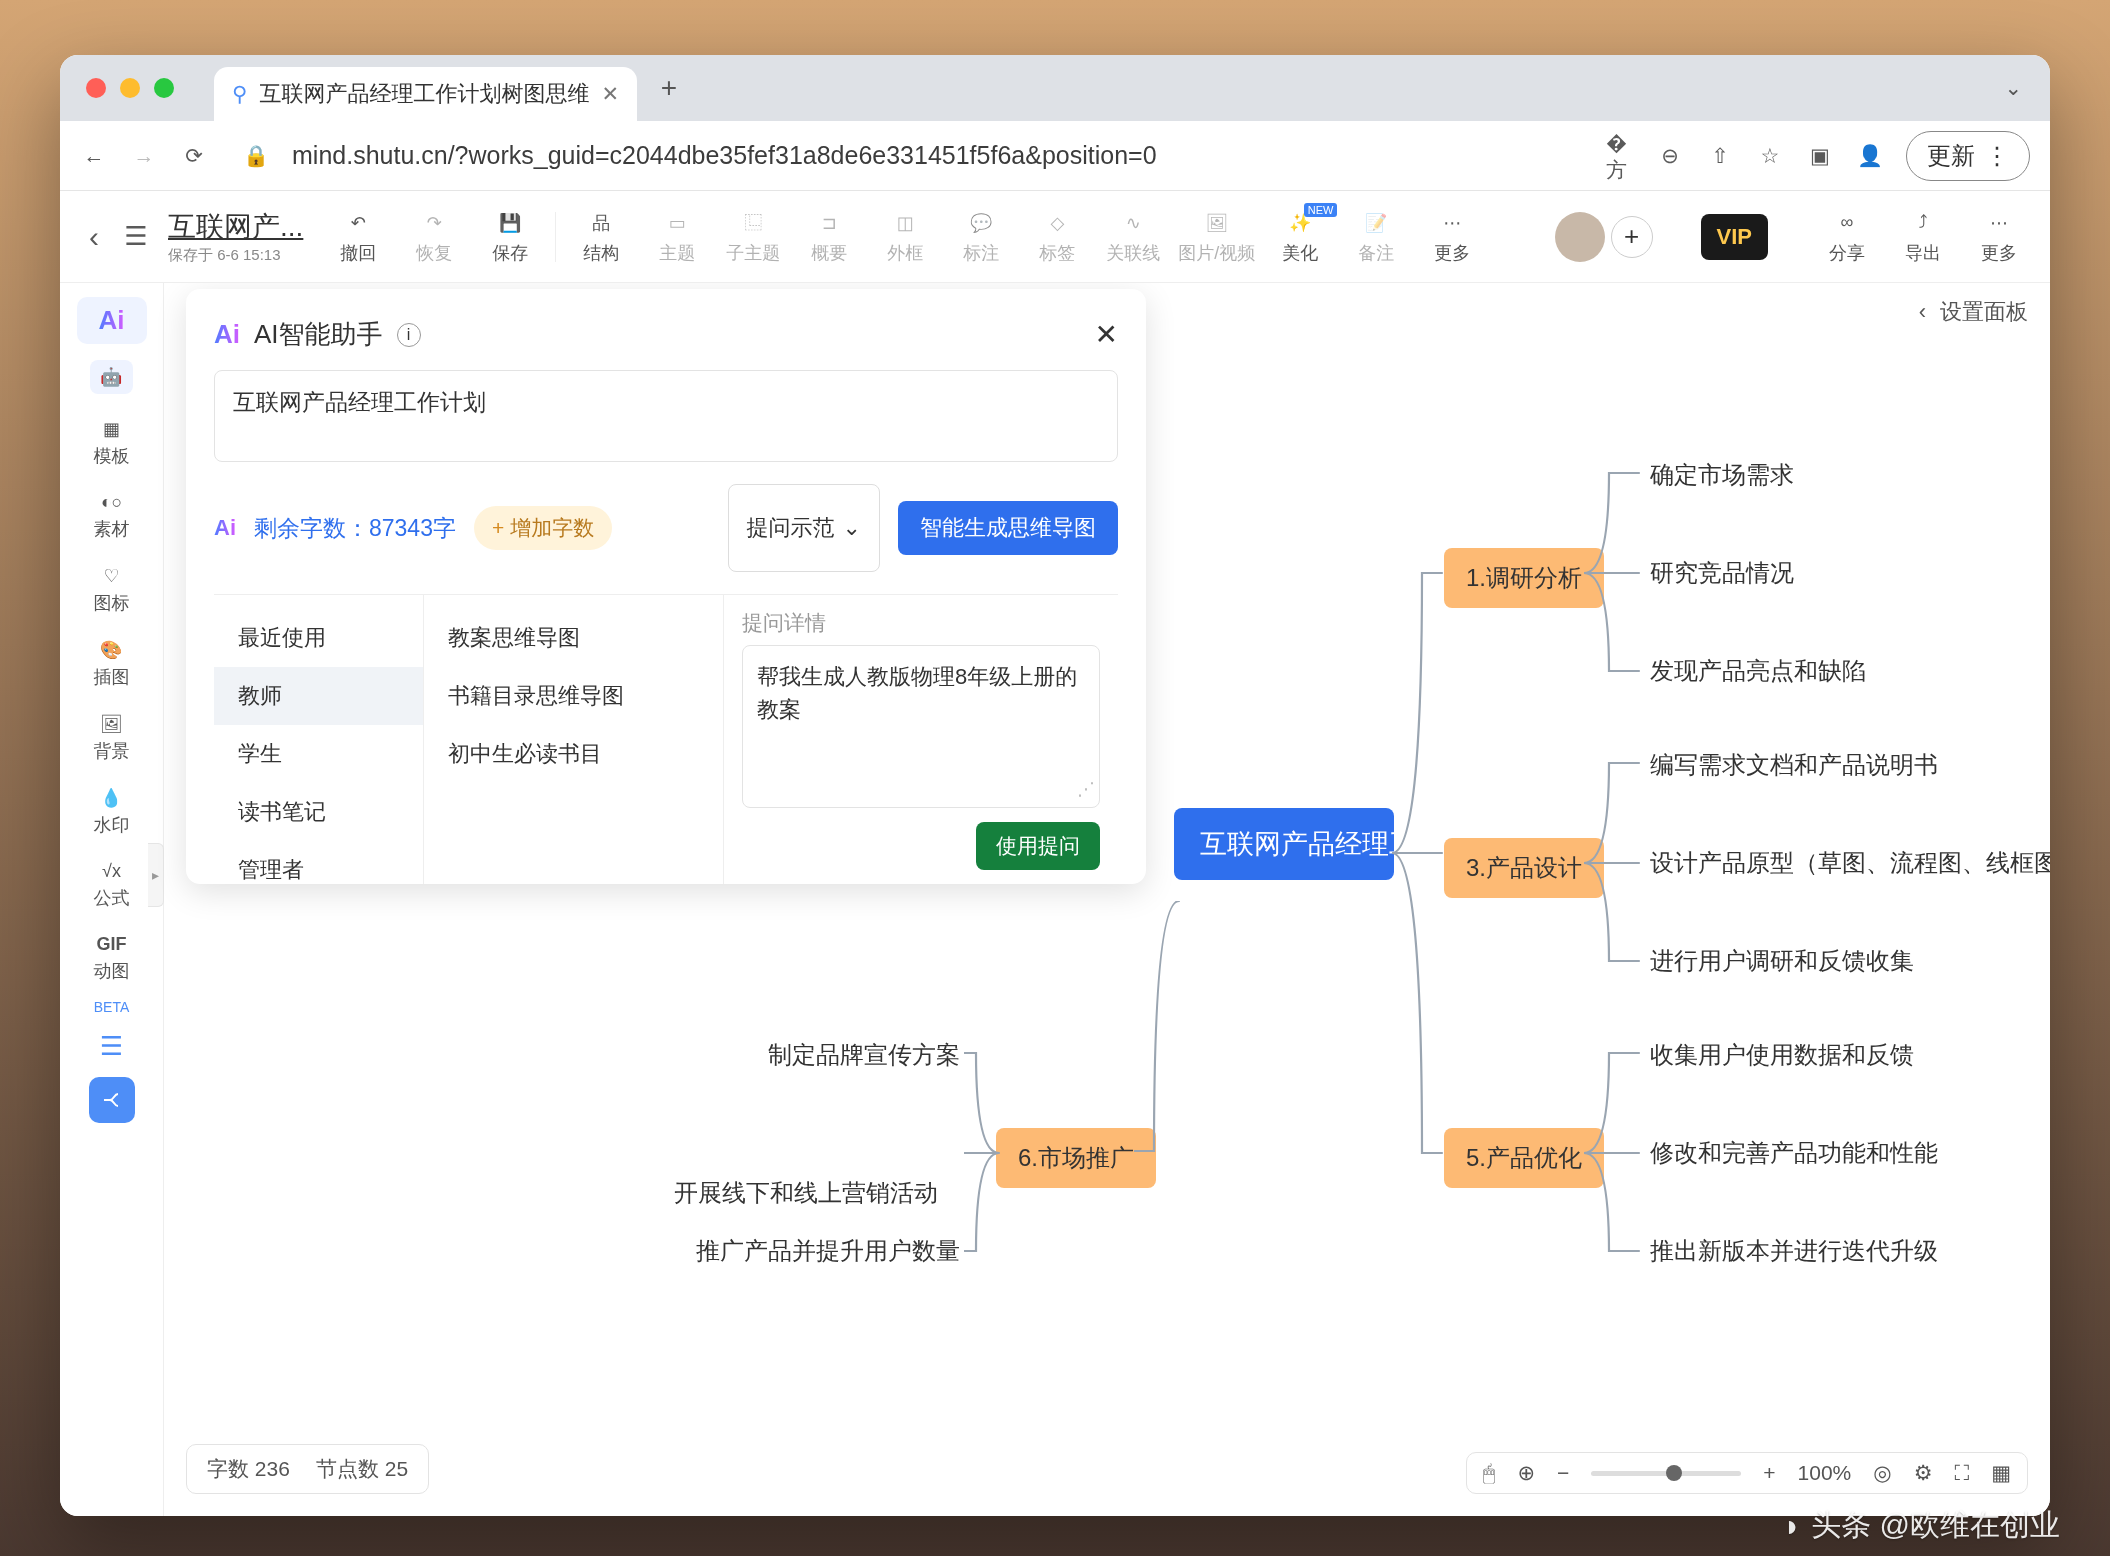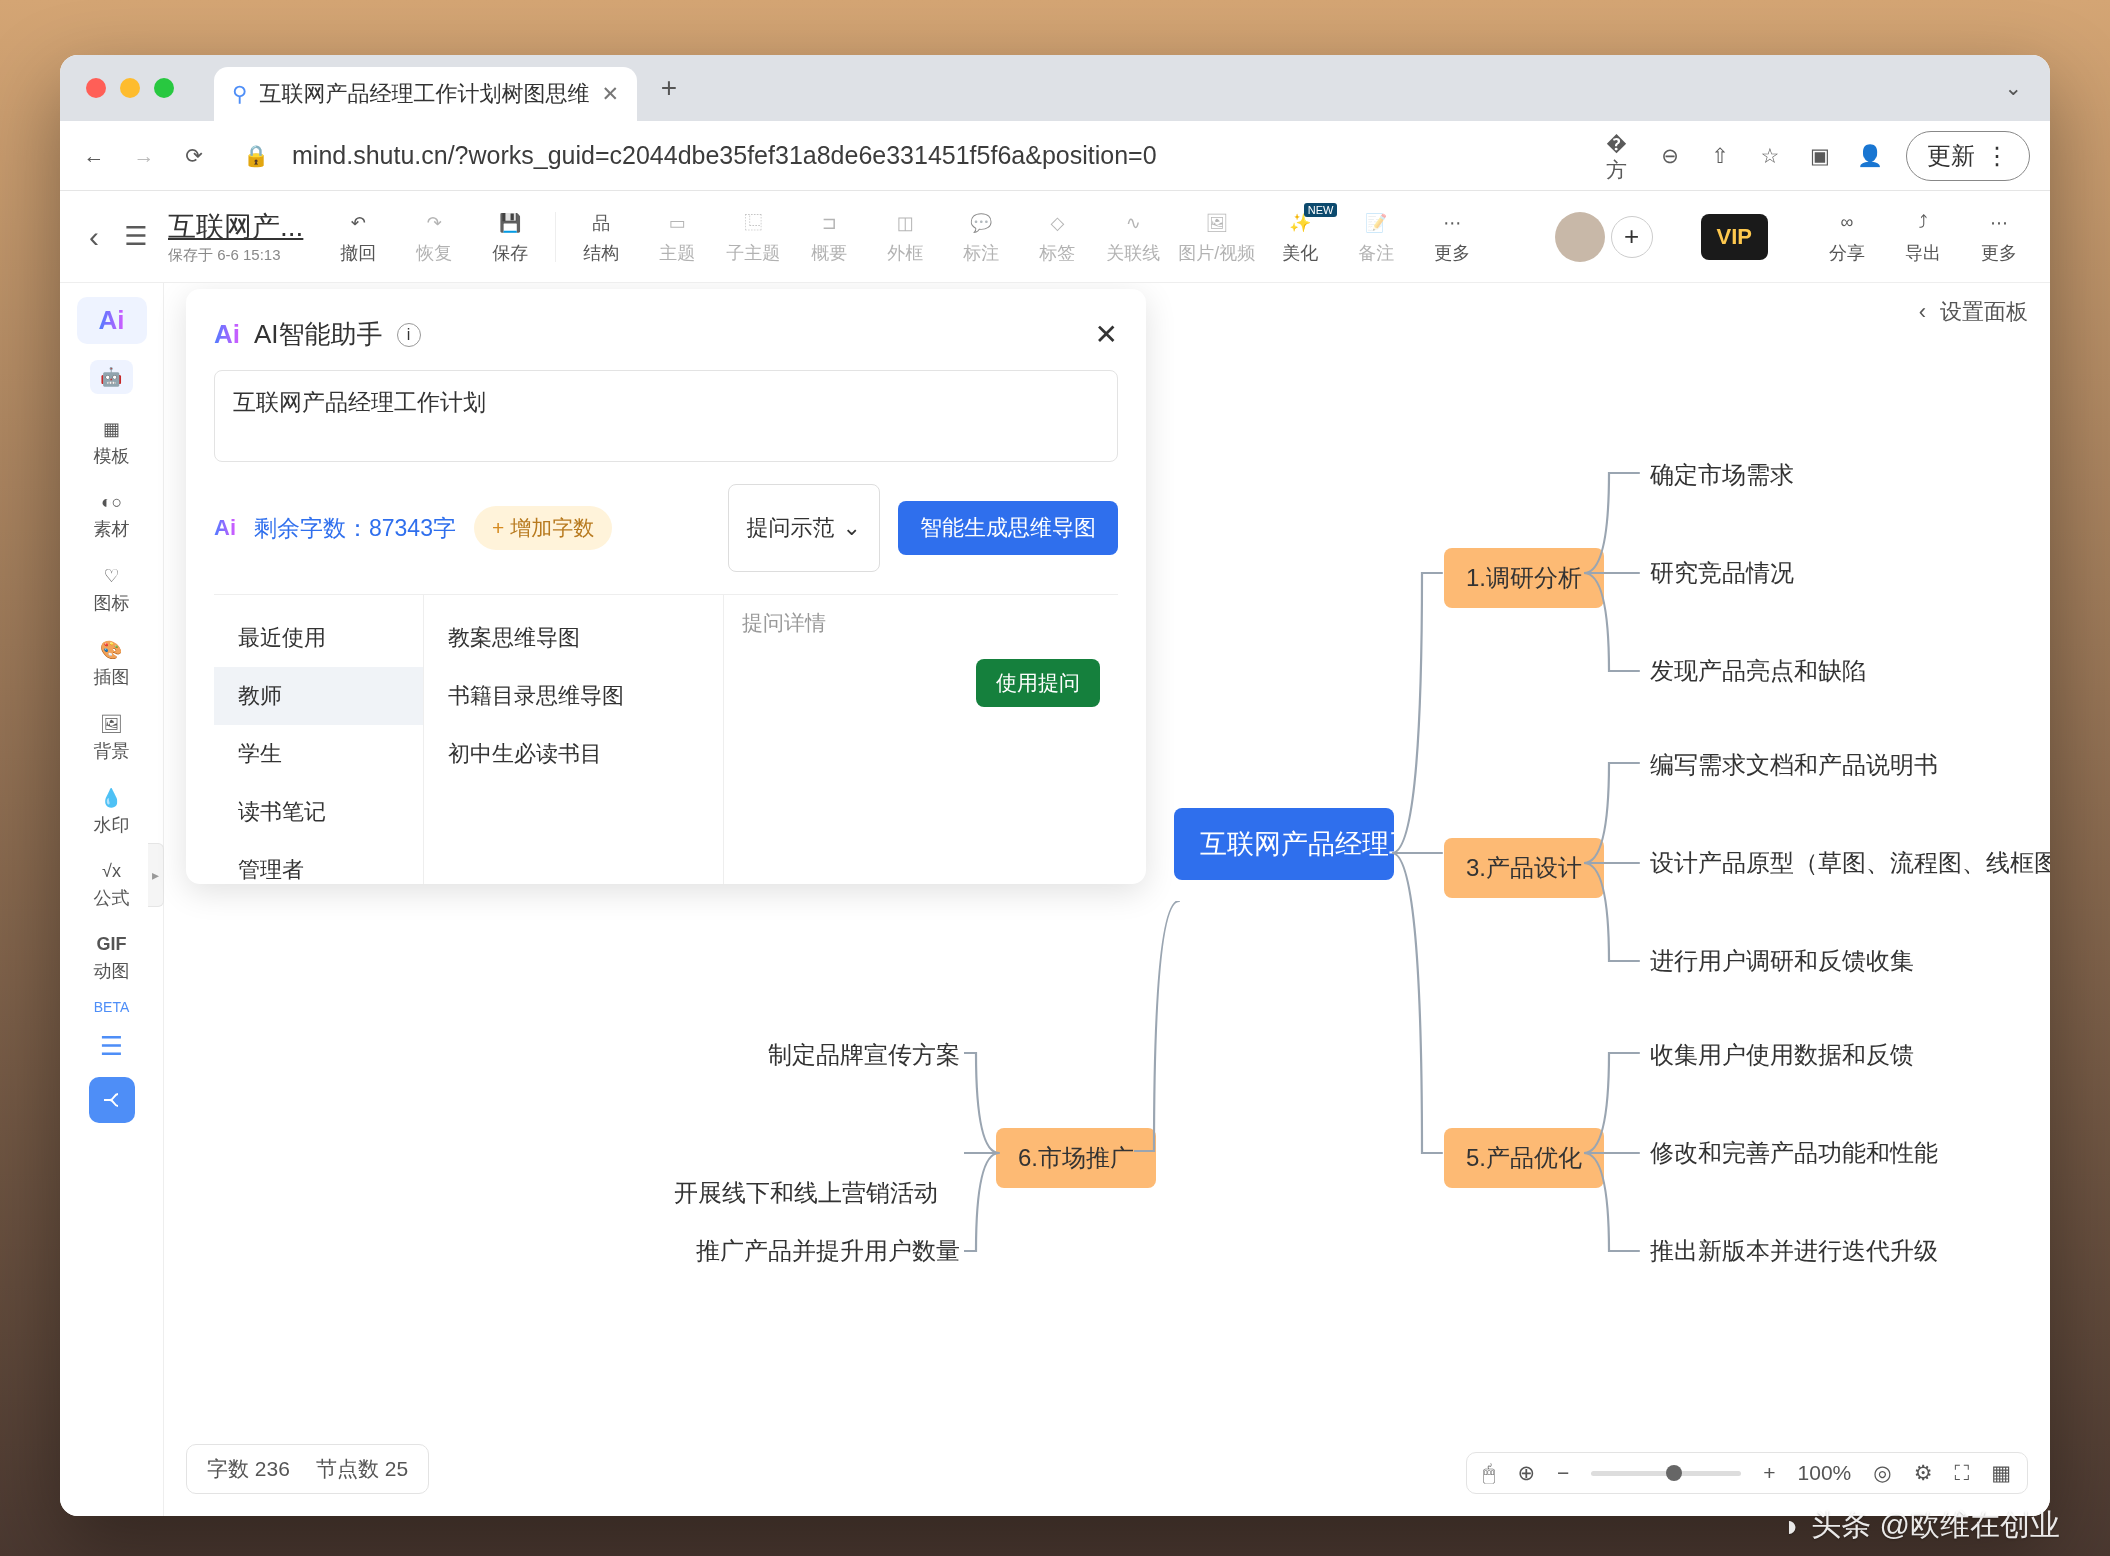--- a/index.html
+++ b/index.html
@@ -165,21 +165,21 @@
       </div>
     <div class="tbtn disabled">
         <span class="icn">∿</span>
         <span class="tlabel">关联线</span>
       </div>
     <div class="tbtn disabled">
         <span class="icn">🖼</span>
         <span class="tlabel">图片/视频</span>
       </div>
     <div class="tbtn" style="position:relative">
-        <span style="position:absolute;top:-6px;right:-6px;background:#0c4a6e;color:#fff;font-size:11px;padding:1px 4px;border-radius:3px">NEW</span>
+        <span style="position:absolute;top:-6px;right:-6px;background:#3b82f6;color:#fff;font-size:11px;padding:1px 4px;border-radius:3px">NEW</span>
         <span class="icn">✨</span>
         <span class="tlabel">美化</span>
       </div>
     <div class="tbtn disabled">
         <span class="icn">📝</span>
         <span class="tlabel">备注</span>
       </div>
     <div class="tbtn">
         <span class="icn">⋯</span>
         <span class="tlabel">更多</span>
@@ -291,20 +291,21 @@
             <div class="li">管理者</div>
 
           </div>
           <div class="col col2">
             <div class="li">教案思维导图</div>
             <div class="li">书籍目录思维导图</div>
             <div class="li">初中生必读书目</div>
           </div>
           <div class="col3">
             <span class="detail-label">提问详情</span>
+            <div class="detail-box"><span>帮我生成人教版物理8年级上册的教案</span><span class="resize">⋰</span></div>
             <div class="use-btn">使用提问</div>
           </div>
         </div>
       </div>
 
       <div class="node root" style="left:1010px;top:525px;width:220px">
           <span style="display:block">互联网产品经理工作计划</span>
         </div>
 
       <div class="node branch" style="left:1280px;top:265px">1.调研分析</div>

